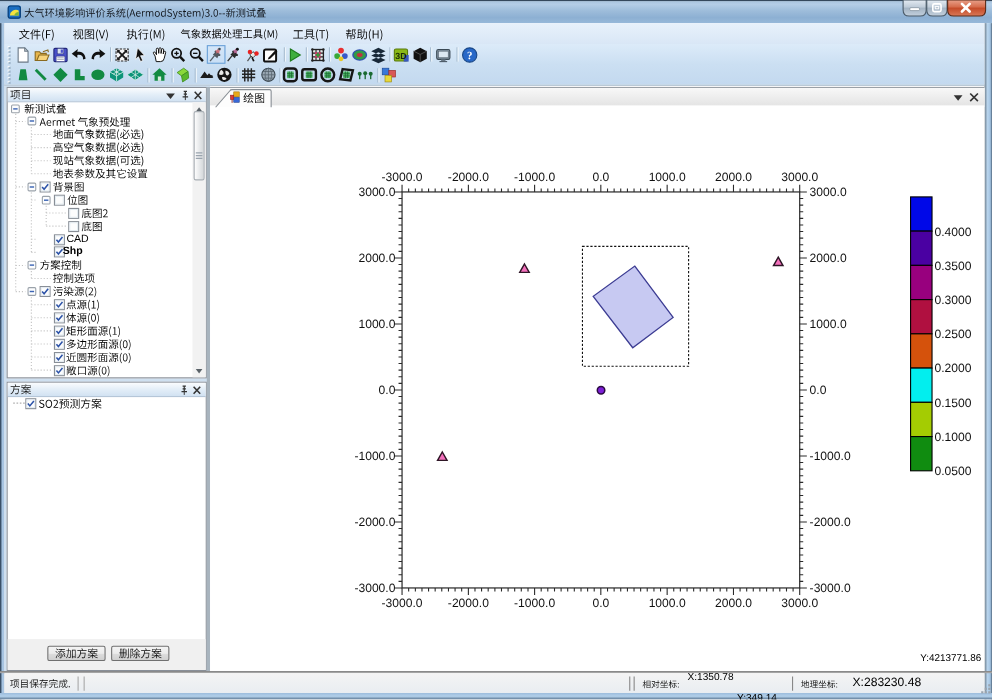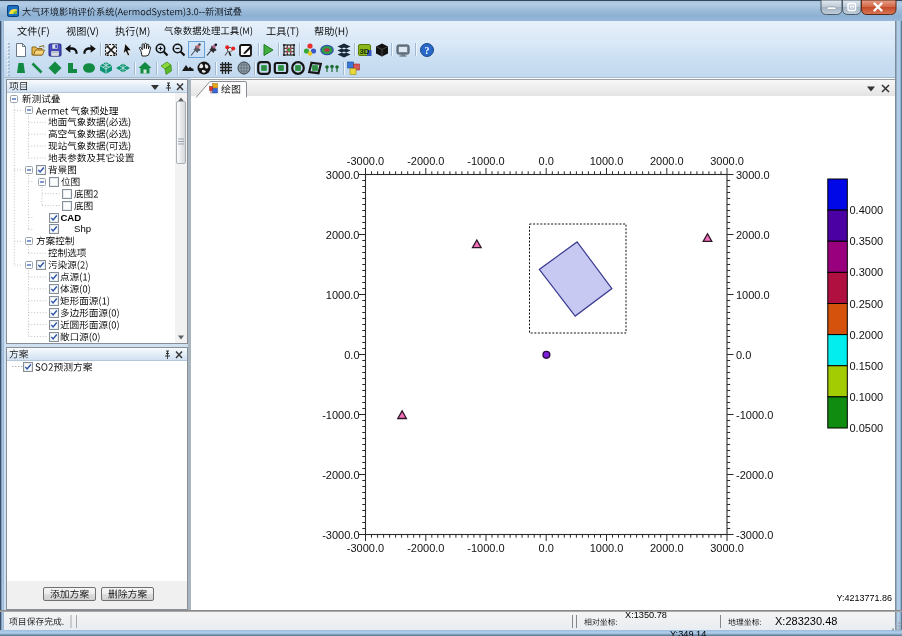--- a/index.html
+++ b/index.html
@@ -448,27 +448,27 @@
     <rect x="1.5" y="1.5" width="7" height="7" fill="none" stroke="#e4ecf2" stroke-width="0.9"></rect>
   </svg>
 <svg class="ct" style="left:73.6px;top:200.7px" width="19" height="10">
     <path d="M5 7C5.3 7.6 5.7 8.5 5.9 9L6.4 8.8C6.2 8.3 5.8 7.4 5.4 6.8ZM2.7 9.1C2.9 9 3.2 8.8 5.1 8.2C5 8 5 7.8 5 7.6L3.5 8.1V5.7H6C6.4 7.7 7.2 9.1 8.3 9.1C8.8 9.1 9.1 8.7 9.2 7.4C9 7.3 8.8 7.2 8.7 7.1C8.6 8.1 8.5 8.5 8.3 8.5C7.7 8.5 7 7.4 6.6 5.7H8.8V5.1H6.5C6.4 4.5 6.3 3.9 6.3 3.3C7.1 3.2 7.8 3.1 8.4 3L7.9 2.5C6.7 2.7 4.7 2.9 2.9 3V8C2.9 8.4 2.7 8.5 2.5 8.5C2.6 8.7 2.7 8.9 2.7 9.1ZM5.9 5.1H3.5V3.5C4.2 3.5 5 3.4 5.7 3.4C5.7 4 5.8 4.5 5.9 5.1ZM4.6 0.6C4.8 0.8 4.9 1.1 5 1.4H1.2V4.2C1.2 5.6 1.1 7.5 0.3 8.9C0.5 8.9 0.7 9.1 0.9 9.2C1.7 7.8 1.8 5.6 1.8 4.2V2H9.1V1.4H5.8C5.6 1.1 5.4 0.7 5.2 0.4Z M13.2 5.8C14 5.9 15 6.2 15.5 6.5L15.8 6.1C15.2 5.8 14.3 5.5 13.5 5.3ZM12.3 7C13.6 7.1 15.2 7.5 16.2 7.8L16.4 7.4C15.5 7 13.9 6.7 12.6 6.5ZM10.4 0.8V9.2H11V8.8H17.7V9.2H18.4V0.8ZM11 8.2V1.4H17.7V8.2ZM13.6 1.7C13.1 2.4 12.3 3.2 11.5 3.7C11.6 3.8 11.8 4 11.9 4.1C12.2 3.9 12.5 3.6 12.8 3.4C13.1 3.7 13.5 4 13.9 4.3C13.1 4.7 12.1 5 11.3 5.2C11.4 5.3 11.5 5.5 11.6 5.7C12.5 5.5 13.6 5.1 14.5 4.6C15.3 5 16.2 5.4 17.1 5.6C17.2 5.4 17.4 5.2 17.5 5.1C16.6 4.9 15.8 4.7 15 4.3C15.7 3.8 16.3 3.3 16.7 2.6L16.4 2.4L16.3 2.4H13.7C13.9 2.2 14 2 14.1 1.8ZM13.2 3 13.3 2.9H15.8C15.5 3.3 15 3.7 14.5 4C14 3.7 13.5 3.4 13.2 3Z" fill="#000"></path>
   </svg>
 <svg class="ab" style="left:48.5px;top:212.5px" width="10" height="10">
     <rect x="0.5" y="0.5" width="9" height="9" fill="#fdfdfd" stroke="#888e96"></rect>
     <rect x="1.5" y="1.5" width="7" height="7" fill="none" stroke="#e4ecf2" stroke-width="0.9"></rect>
     <path d="M2.3 4.9 L4.1 7 L7.8 2.5" stroke="#2b52a8" stroke-width="1.4" fill="none"></path>
   </svg>
-<div style="position:absolute;top:211.5px;font-size:9.6px;color:#000;font-weight:bold;white-space:pre;line-height:12px;left:60.4px;">CAD</div>
+<div style="position:absolute;top:211.5px;font-size:9.6px;color:#000;font-weight:normal;white-space:pre;line-height:12px;left:60.4px;">CAD</div>
 <svg class="ab" style="left:48.5px;top:224.4px" width="10" height="10">
     <rect x="0.5" y="0.5" width="9" height="9" fill="#fdfdfd" stroke="#888e96"></rect>
     <rect x="1.5" y="1.5" width="7" height="7" fill="none" stroke="#e4ecf2" stroke-width="0.9"></rect>
     <path d="M2.3 4.9 L4.1 7 L7.8 2.5" stroke="#2b52a8" stroke-width="1.4" fill="none"></path>
   </svg>
-<div style="position:absolute;top:223.4px;font-size:9.6px;color:#000;font-weight:normal;white-space:pre;line-height:12px;left:74px;">Shp</div>
+<div style="position:absolute;top:223.4px;font-size:9.6px;color:#000;font-weight:bold;white-space:pre;line-height:12px;left:57px;">Shp</div>
 <svg class="ab" style="left:24.5px;top:237.3px" width="8" height="8">
     <rect x="0.5" y="0.5" width="7" height="7" rx="1" fill="#fcfdfe" stroke="#9aa2aa"></rect>
     <path d="M2 4 H6" stroke="#3c64b4" stroke-width="1.3"></path>
   </svg>
 <svg class="ct" style="left:36.1px;top:236.4px" width="38" height="10">
     <path d="M4.3 0.6C4.5 1.1 4.8 1.7 4.9 2.1L5.6 1.8C5.4 1.4 5.1 0.8 4.9 0.4ZM0.7 2.1V2.7H3.3C3.2 4.9 3 7.5 0.5 8.7C0.6 8.8 0.8 9.1 0.9 9.2C2.8 8.3 3.5 6.7 3.8 4.9H7.3C7.1 7.2 7 8.1 6.7 8.4C6.5 8.5 6.4 8.5 6.2 8.5C6 8.5 5.3 8.5 4.6 8.4C4.7 8.6 4.8 8.9 4.8 9.1C5.5 9.1 6.1 9.1 6.4 9.1C6.8 9.1 7 9 7.2 8.8C7.6 8.4 7.8 7.4 8 4.6C8 4.5 8 4.3 8 4.3H3.9C4 3.8 4 3.2 4 2.7H9V2.1Z M10.1 6.2V6.8H13.5C12.7 7.6 11.2 8.2 9.9 8.5C10.1 8.7 10.3 8.9 10.4 9.1C11.7 8.7 13.2 7.9 14.1 7V9.2H14.7V6.9C15.6 7.9 17.1 8.7 18.5 9.1C18.6 8.9 18.8 8.7 18.9 8.5C17.6 8.2 16.2 7.6 15.3 6.8H18.7V6.2H14.7V5.4H14.1V6.2ZM13.8 0.5C13.9 0.7 14 0.9 14.2 1.1H10.4V2.5H11V1.7H17.8V2.5H18.5V1.1H14.8C14.7 0.9 14.5 0.6 14.3 0.3ZM16 3.3C15.7 3.7 15.2 4.1 14.6 4.4C13.9 4.3 13.2 4.1 12.5 4C12.7 3.8 13 3.5 13.2 3.3ZM11.5 4.3C12.2 4.4 13 4.6 13.7 4.7C12.8 5 11.6 5.1 10.2 5.2C10.3 5.4 10.4 5.6 10.4 5.8C12.2 5.6 13.6 5.4 14.7 4.9C16 5.2 17 5.5 17.8 5.8L18.4 5.3C17.6 5.1 16.6 4.8 15.5 4.6C16 4.2 16.4 3.8 16.8 3.3H18.6V2.7H13.7C13.9 2.5 14.1 2.3 14.2 2L13.7 1.8C13.5 2.1 13.2 2.4 13 2.7H10.2V3.3H12.5C12.2 3.7 11.8 4 11.5 4.3Z M25.9 3.1C26.5 3.6 27.3 4.4 27.7 4.9L28.1 4.5C27.7 4 26.9 3.3 26.3 2.7ZM24.6 2.8C24.2 3.4 23.5 4.1 22.8 4.5C22.9 4.6 23.1 4.9 23.2 5C23.9 4.5 24.7 3.7 25.2 3ZM20.8 0.4V2.3H19.6V2.9H20.8V5.3L19.5 5.7L19.7 6.3L20.8 5.9V8.4C20.8 8.5 20.8 8.5 20.6 8.5C20.5 8.5 20.2 8.5 19.7 8.5C19.8 8.7 19.9 9 19.9 9.1C20.5 9.1 20.9 9.1 21.1 9C21.3 8.9 21.4 8.7 21.4 8.4V5.7L22.5 5.3L22.4 4.7L21.4 5V2.9H22.4V2.3H21.4V0.4ZM22.4 8.3V8.9H28.4V8.3H25.8V5.8H27.8V5.2H23.2V5.8H25.1V8.3ZM24.9 0.5C25 0.9 25.2 1.3 25.3 1.6H22.7V3.2H23.3V2.2H27.7V3.1H28.3V1.6H26C25.9 1.2 25.7 0.8 25.5 0.4Z M35.3 1.3V6.6H36V1.3ZM37.1 0.5V8.3C37.1 8.4 37 8.5 36.9 8.5C36.7 8.5 36.1 8.5 35.6 8.5C35.6 8.7 35.7 9 35.8 9.2C36.5 9.2 37 9.1 37.3 9C37.6 8.9 37.7 8.7 37.7 8.3V0.5ZM30.2 0.6C30 1.6 29.7 2.5 29.2 3.2C29.4 3.2 29.7 3.4 29.8 3.4C30 3.1 30.1 2.8 30.3 2.4H31.6V3.5H29.2V4.1H31.6V5.1H29.7V8.4H30.3V5.7H31.6V9.2H32.2V5.7H33.7V7.7C33.7 7.8 33.6 7.9 33.5 7.9C33.4 7.9 33.1 7.9 32.6 7.9C32.7 8 32.8 8.3 32.8 8.4C33.4 8.4 33.8 8.4 34 8.3C34.2 8.2 34.3 8.1 34.3 7.7V5.1H32.2V4.1H34.6V3.5H32.2V2.4H34.2V1.8H32.2V0.4H31.6V1.8H30.5C30.6 1.5 30.7 1.1 30.8 0.8Z" fill="#000"></path>
   </svg>
 <svg class="ct" style="left:48.3px;top:248.3px" width="38" height="10">
     <path d="M6.7 3.1C7.3 3.6 8.1 4.4 8.5 4.9L8.9 4.5C8.5 4 7.7 3.3 7.1 2.7ZM5.4 2.8C5 3.4 4.3 4.1 3.6 4.5C3.7 4.6 3.9 4.9 4 5C4.7 4.5 5.5 3.7 6 3ZM1.6 0.4V2.3H0.4V2.9H1.6V5.3L0.3 5.7L0.5 6.3L1.6 5.9V8.4C1.6 8.5 1.6 8.5 1.4 8.5C1.3 8.5 1 8.5 0.5 8.5C0.6 8.7 0.7 9 0.7 9.1C1.3 9.1 1.7 9.1 1.9 9C2.1 8.9 2.2 8.7 2.2 8.4V5.7L3.3 5.3L3.2 4.7L2.2 5V2.9H3.2V2.3H2.2V0.4ZM3.2 8.3V8.9H9.2V8.3H6.6V5.8H8.6V5.2H4V5.8H5.9V8.3ZM5.7 0.5C5.8 0.9 6 1.3 6.1 1.6H3.5V3.2H4.1V2.2H8.5V3.1H9.1V1.6H6.8C6.7 1.2 6.5 0.8 6.3 0.4Z M16.1 1.3V6.6H16.8V1.3ZM17.9 0.5V8.3C17.9 8.4 17.8 8.5 17.7 8.5C17.5 8.5 16.9 8.5 16.4 8.5C16.4 8.7 16.5 9 16.6 9.2C17.3 9.2 17.8 9.1 18.1 9C18.4 8.9 18.5 8.7 18.5 8.3V0.5ZM11 0.6C10.8 1.6 10.5 2.5 10 3.2C10.2 3.2 10.5 3.4 10.6 3.4C10.8 3.1 10.9 2.8 11.1 2.4H12.4V3.5H10V4.1H12.4V5.1H10.5V8.4H11.1V5.7H12.4V9.2H13V5.7H14.5V7.7C14.5 7.8 14.4 7.9 14.3 7.9C14.2 7.9 13.9 7.9 13.4 7.9C13.5 8 13.6 8.3 13.6 8.4C14.2 8.4 14.6 8.4 14.8 8.3C15 8.2 15.1 8.1 15.1 7.7V5.1H13V4.1H15.4V3.5H13V2.4H15V1.8H13V0.4H12.4V1.8H11.3C11.4 1.5 11.5 1.1 11.6 0.8Z M19.8 1.1C20.4 1.6 21 2.2 21.3 2.7L21.8 2.3C21.5 1.8 20.9 1.2 20.3 0.7ZM23.5 0.7C23.3 1.5 22.9 2.4 22.4 3C22.5 3 22.8 3.2 22.9 3.3C23.1 3 23.4 2.7 23.5 2.3H25V3.8H22.3V4.3H24C23.9 5.7 23.5 6.6 22 7.1C22.1 7.2 22.3 7.5 22.4 7.6C24 7 24.5 5.9 24.7 4.3H25.7V6.7C25.7 7.4 25.9 7.5 26.6 7.5C26.7 7.5 27.4 7.5 27.6 7.5C28.1 7.5 28.3 7.2 28.4 6C28.2 6 27.9 5.9 27.8 5.8C27.8 6.8 27.7 6.9 27.5 6.9C27.4 6.9 26.8 6.9 26.7 6.9C26.4 6.9 26.4 6.9 26.4 6.7V4.3H28.3V3.8H25.7V2.3H27.9V1.8H25.7V0.4H25V1.8H23.8C23.9 1.4 24 1.1 24.1 0.8ZM21.6 4.1H19.8V4.7H21V7.7C20.5 7.9 20.1 8.2 19.7 8.6L20.1 9.2C20.6 8.6 21.1 8.1 21.5 8.1C21.7 8.1 22 8.4 22.4 8.6C23 9 23.8 9.1 24.9 9.1C25.9 9.1 27.5 9 28.3 9C28.3 8.8 28.4 8.5 28.5 8.3C27.5 8.4 26.1 8.5 24.9 8.5C23.9 8.5 23.1 8.4 22.5 8.1C22.1 7.8 21.8 7.6 21.6 7.5Z M34.8 3.6V5.7C34.8 6.7 34.5 7.9 31.9 8.7C32 8.8 32.2 9 32.3 9.2C35 8.3 35.4 6.9 35.4 5.7V3.6ZM35.4 7.5C36.2 8 37.1 8.7 37.6 9.2L38 8.7C37.5 8.3 36.6 7.6 35.8 7.1ZM29.1 6.7 29.3 7.4C30.1 7.1 31.3 6.7 32.4 6.3L32.3 5.8L31.1 6.1V2.2H32.3V1.6H29.3V2.2H30.5V6.3ZM32.8 2.5V7H33.4V3.1H36.7V7H37.3V2.5H35C35.2 2.2 35.3 1.8 35.5 1.4H38V0.8H32.4V1.4H34.7C34.6 1.8 34.5 2.2 34.4 2.5Z" fill="#000"></path>
   </svg>

